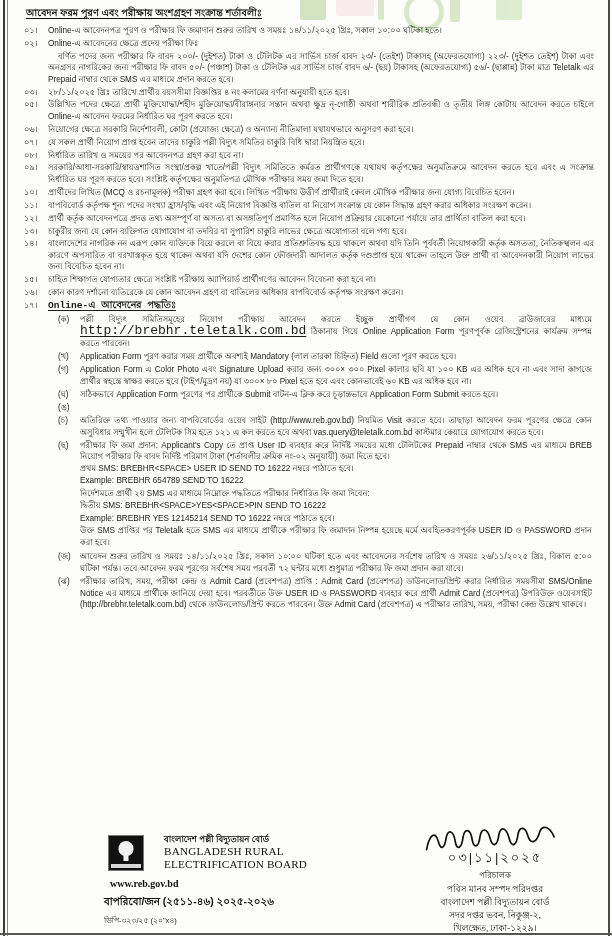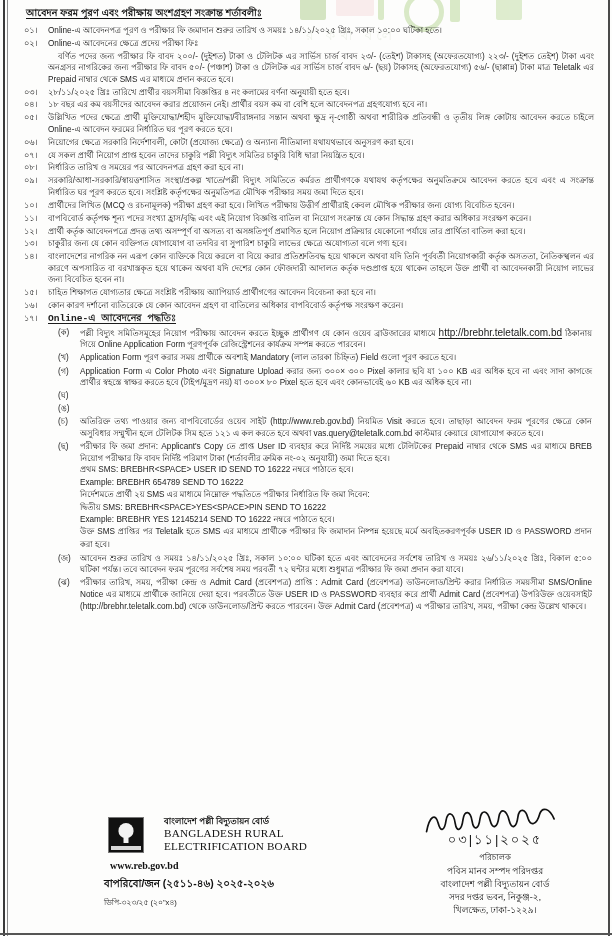--- a/index.html
+++ b/index.html
@@ -152,36 +152,36 @@
   .sub-body {
     flex: 1 1 auto;
     font-family: "Liberation Sans", sans-serif;
     font-size: 8.2px;
     line-height: 11.6px;
     text-align: justify;
     color: #1c1c1c;
     padding-right: 8px;
   }
   .sub-body .latin {
-    font-family: Liberation Sans, sans-serif;
-    font-size: 10px;
+    font-family: Liberation Mono, monospace;
+    font-size: 13px;
   }
   .mono-line {
     display: block;
     font-family: "Liberation Sans", sans-serif;
     font-size: 8.2px;
     line-height: 12.4px;
   }
 
   
   .footer {
     position: absolute;
     left: 12px;
     right: 8px;
-    top: 814px;
+    top: 832px;
     height: 96px;
   }
   .footer-left {
     position: absolute;
     left: 96px;
     top: 2px;
     width: 300px;
   }
   .logo-row {
     display: flex;
@@ -344,24 +344,20 @@
     <div class="clause">
       <div class="clause-num"></div>
       <div class="clause-body indent-first">বর্ণিত পদের জন্য পরীক্ষার ফি বাবদ ২০০/- (দুইশত) টাকা ও টেলিটক এর সার্ভিস চার্জ বাবদ ২৩/- (তেইশ) টাকাসহ (অফেরতযোগ্য) ২২৩/- (দুইশত তেইশ) টাকা এবং অনগ্রসর নাগরিকের জন্য পরীক্ষার ফি বাবদ ৫০/- (পঞ্চাশ) টাকা ও টেলিটক এর সার্ভিস চার্জ বাবদ ৬/- (ছয়) টাকাসহ (অফেরতযোগ্য) ৫৬/- (ছাপ্পান্ন) টাকা মাত্র Teletalk এর Prepaid নাম্বার থেকে SMS এর মাধ্যমে প্রদান করতে হবে।</div>
     </div>
 
     <div class="clause">
       <div class="clause-num">০৩।</div>
       <div class="clause-body">২৮/১১/২০২৫ খ্রিঃ তারিখে প্রার্থীর বয়সসীমা বিজ্ঞপ্তির ৪ নং কলামের বর্ণনা অনুযায়ী হতে হবে।</div>
     </div>
 
-    <div class="clause">
-      <div class="clause-num">০৪।</div>
-      <div class="clause-body">১৮ বছর এর কম বয়সীদের আবেদন করার প্রয়োজন নেই। প্রার্থীর বয়স কম বা বেশি হলে আবেদনপত্র গ্রহণযোগ্য হবে না।</div>
-    </div>
 
     <div class="clause">
       <div class="clause-num">০৫।</div>
       <div class="clause-body">উল্লিখিত পদের ক্ষেত্রে প্রার্থী মুক্তিযোদ্ধা/শহীদ মুক্তিযোদ্ধা/বীরাঙ্গনার সন্তান অথবা ক্ষুদ্র নৃ-গোষ্ঠী অথবা শারীরিক প্রতিবন্ধী ও তৃতীয় লিঙ্গ কোটায় আবেদন করতে চাইলে Online-এ আবেদন ফরমের নির্ধারিত ঘর পূরণ করতে হবে।</div>
     </div>
 
     <div class="clause">
       <div class="clause-num">০৬।</div>
       <div class="clause-body">নিয়োগের ক্ষেত্রে সরকারি নির্দেশাবলী, কোটা (প্রযোজ্য ক্ষেত্রে) ও অন্যান্য নীতিমালা যথাযথভাবে অনুসরণ করা হবে।</div>
     </div>
@@ -431,20 +427,21 @@
       <div class="sub-body">Application Form পূরণ করার সময় প্রার্থীকে অবশ্যই Mandatory (লাল তারকা চিহ্নিত) Field গুলো পূরণ করতে হবে।</div>
     </div>
 
     <div class="subclause">
       <div class="sub-num">(গ)</div>
       <div class="sub-body">Application Form এ Color Photo এবং Signature Upload করার জন্য ৩০০× ৩০০ Pixel কালার ছবি যা ১০০ KB এর অধিক হবে না এবং সাদা কাগজে প্রার্থীর স্বহস্তে স্বাক্ষর করতে হবে (টাইপ/মুদ্রণ নয়) যা ৩০০× ৮০ Pixel হতে হবে এবং কোনভাবেই ৬০ KB এর অধিক হবে না।</div>
     </div>
 
     <div class="subclause">
       <div class="sub-num">(ঘ)</div>
+      <div class="sub-body">সঠিকভাবে Application Form পূরণের পর প্রার্থীকে Submit বাটন-এ ক্লিক করে চূড়ান্তভাবে Application Form Submit করতে হবে।</div>
     </div>
 
     <div class="subclause">
       <div class="sub-num">(ঙ)</div>
     </div>
 
     <div class="subclause">
       <div class="sub-num">(চ)</div>
       <div class="sub-body">অতিরিক্ত তথ্য পাওয়ার জন্য বাপবিবোর্ডের ওয়েব সাইট (http://www.reb.gov.bd) নিয়মিত Visit করতে হবে। তাছাড়া আবেদন ফরম পূরণের ক্ষেত্রে কোন অসুবিধার সম্মুখীন হলে টেলিটক সিম হতে ১২১ এ কল করতে হবে অথবা vas.query@teletalk.com.bd কাস্টমার কেয়ারে যোগাযোগ করতে হবে।</div>
     </div>

